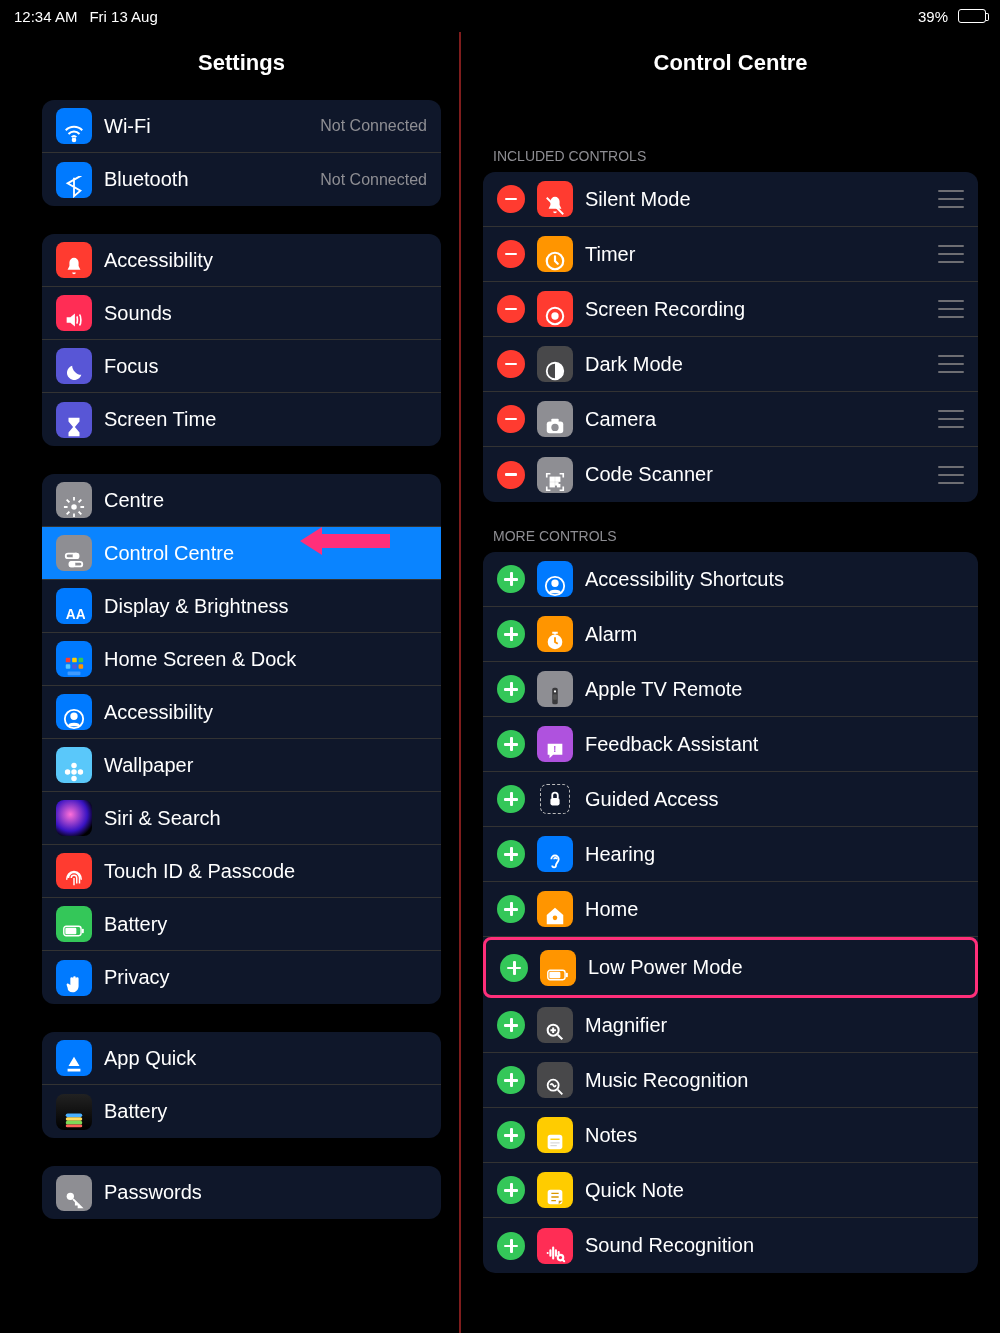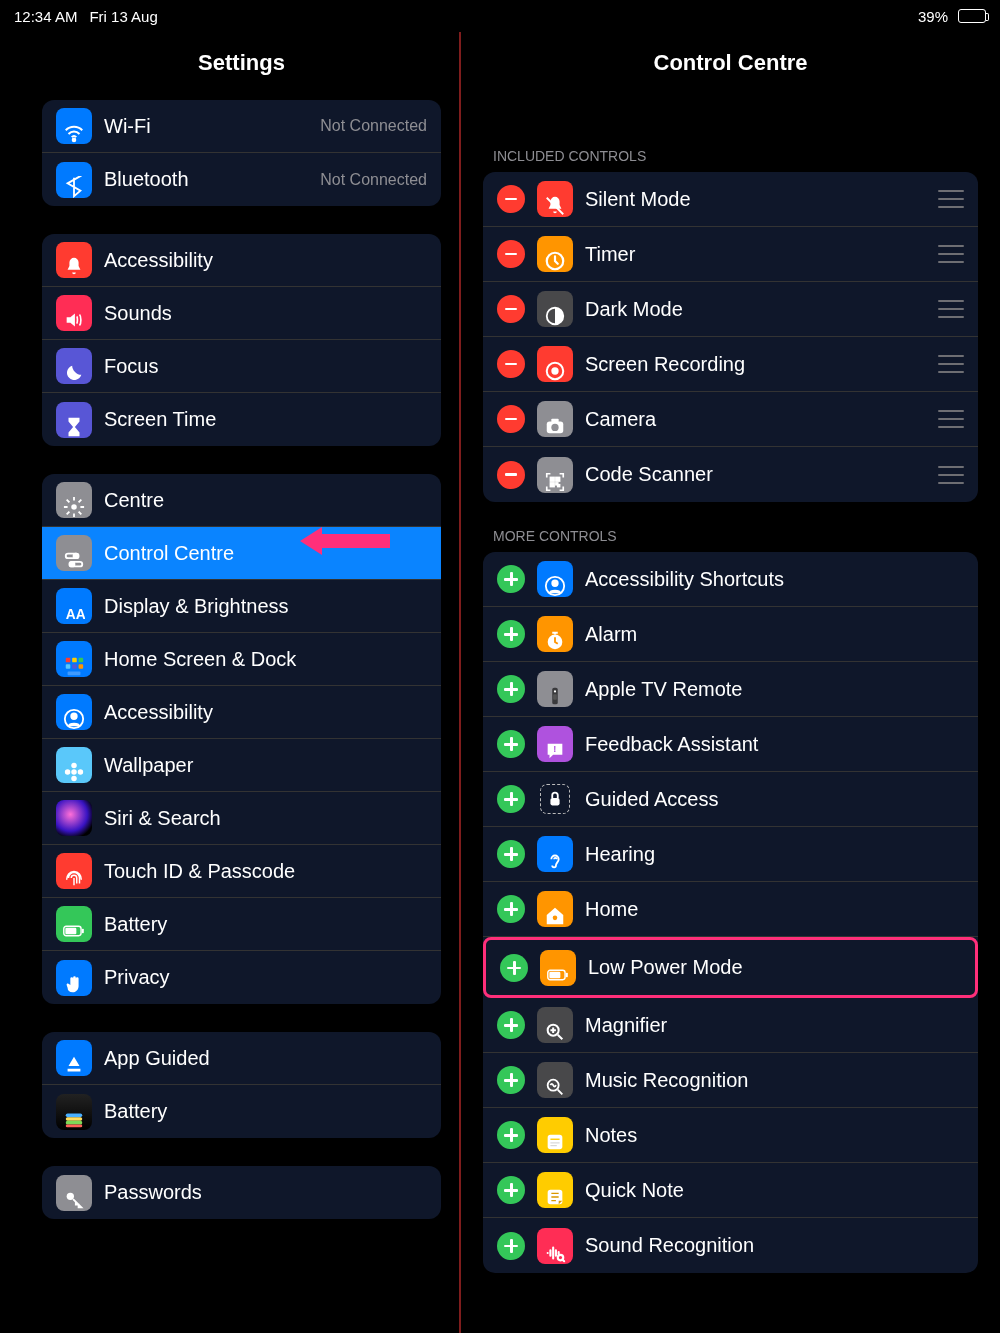--- a/index.html
+++ b/index.html
@@ -309,21 +309,21 @@
             <span class="label">Privacy</span>
           </div>
         </div>
         <div class="group">
           <div class="row">
             <span class="sq-icon blue">
               <svg viewBox="0 0 24 24" fill="white">
                 <path d="M12 3l6 10H6l6-10zM5 16h14v3H5z"></path>
               </svg>
             </span>
-            <span class="label">App Guided</span>
+            <span class="label">App Quick</span>
           </div>
           <div class="row">
             <span class="sq-icon wallet wallet-bg">
               <svg viewBox="0 0 24 24">
                 <rect x="3" y="6" width="18" height="4" rx="2" fill="#4ab0ff"></rect>
                 <rect x="3" y="10" width="18" height="4" rx="2" fill="#ffdc5e"></rect>
                 <rect x="3" y="14" width="18" height="4" rx="2" fill="#7dd957"></rect>
                 <rect x="3" y="18" width="18" height="3" rx="1.5" fill="#ff6259"></rect>
               </svg>
             </span>
@@ -379,44 +379,44 @@
             <span class="drag-handle">
               <span></span>
               <span></span>
               <span></span>
             </span>
           </div>
           <div class="row">
             <span class="circle-btn remove">
               <span class="bar"></span>
             </span>
+            <span class="sq-icon red">
+              <svg viewBox="0 0 24 24">
+                <circle cx="12" cy="12" r="9" fill="none" stroke="white" stroke-width="2.2"></circle>
+                <circle cx="12" cy="12" r="4" fill="white"></circle>
+              </svg>
+            </span>
+            <span class="label">Screen Recording</span>
+            <span class="drag-handle">
+              <span></span>
+              <span></span>
+              <span></span>
+            </span>
+          </div>
+          <div class="row">
+            <span class="circle-btn remove">
+              <span class="bar"></span>
+            </span>
             <span class="sq-icon darkgrey">
               <svg viewBox="0 0 24 24">
                 <circle cx="12" cy="12" r="9" fill="none" stroke="white" stroke-width="2"></circle>
                 <path d="M12 3a9 9 0 0 1 0 18z" fill="white"></path>
               </svg>
             </span>
             <span class="label">Dark Mode</span>
-            <span class="drag-handle">
-              <span></span>
-              <span></span>
-              <span></span>
-            </span>
-          </div>
-          <div class="row">
-            <span class="circle-btn remove">
-              <span class="bar"></span>
-            </span>
-            <span class="sq-icon red">
-              <svg viewBox="0 0 24 24">
-                <circle cx="12" cy="12" r="9" fill="none" stroke="white" stroke-width="2.2"></circle>
-                <circle cx="12" cy="12" r="4" fill="white"></circle>
-              </svg>
-            </span>
-            <span class="label">Screen Recording</span>
             <span class="drag-handle">
               <span></span>
               <span></span>
               <span></span>
             </span>
           </div>
           <div class="row">
             <span class="circle-btn remove">
               <span class="bar"></span>
             </span>

